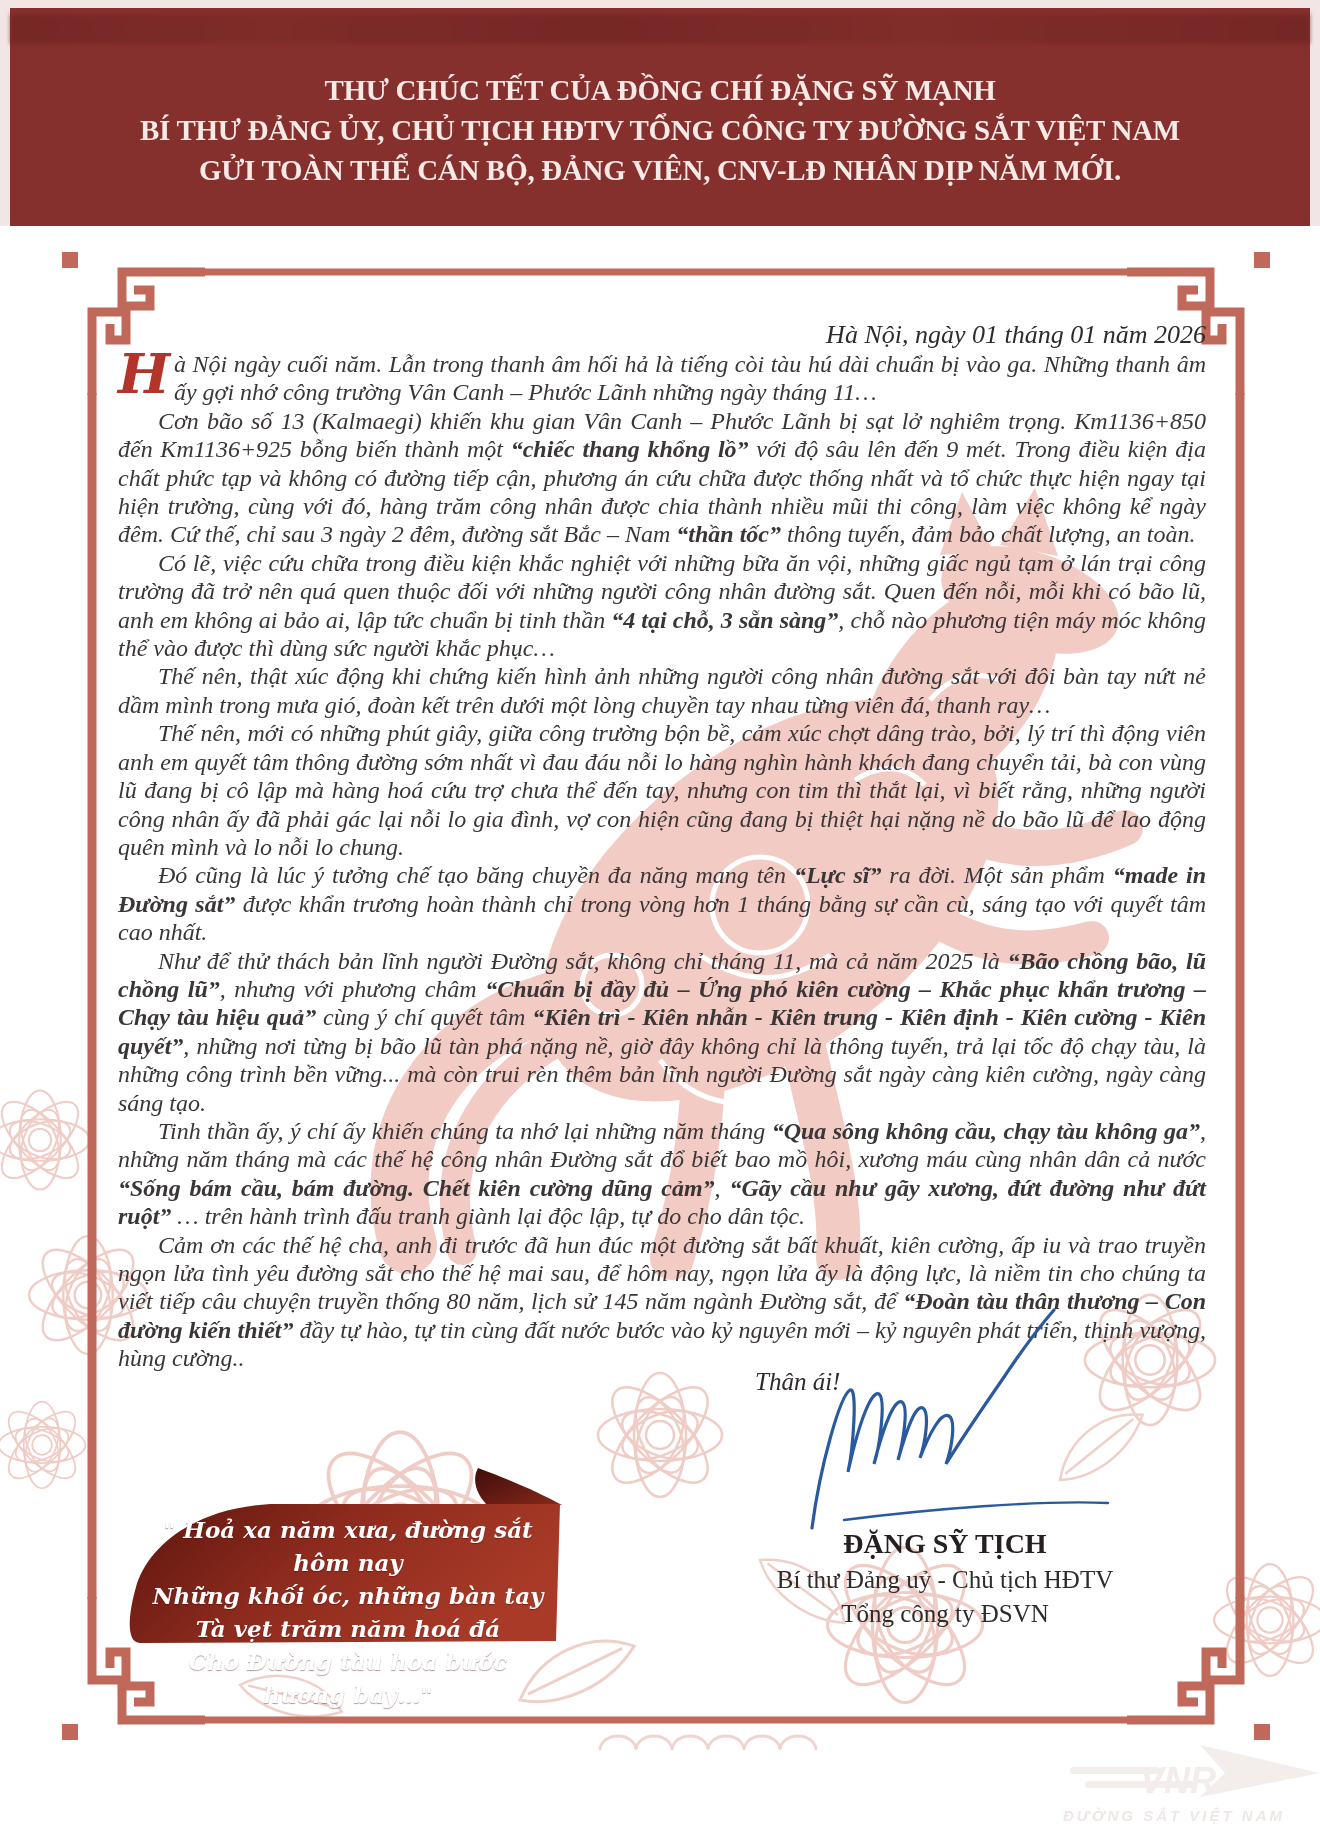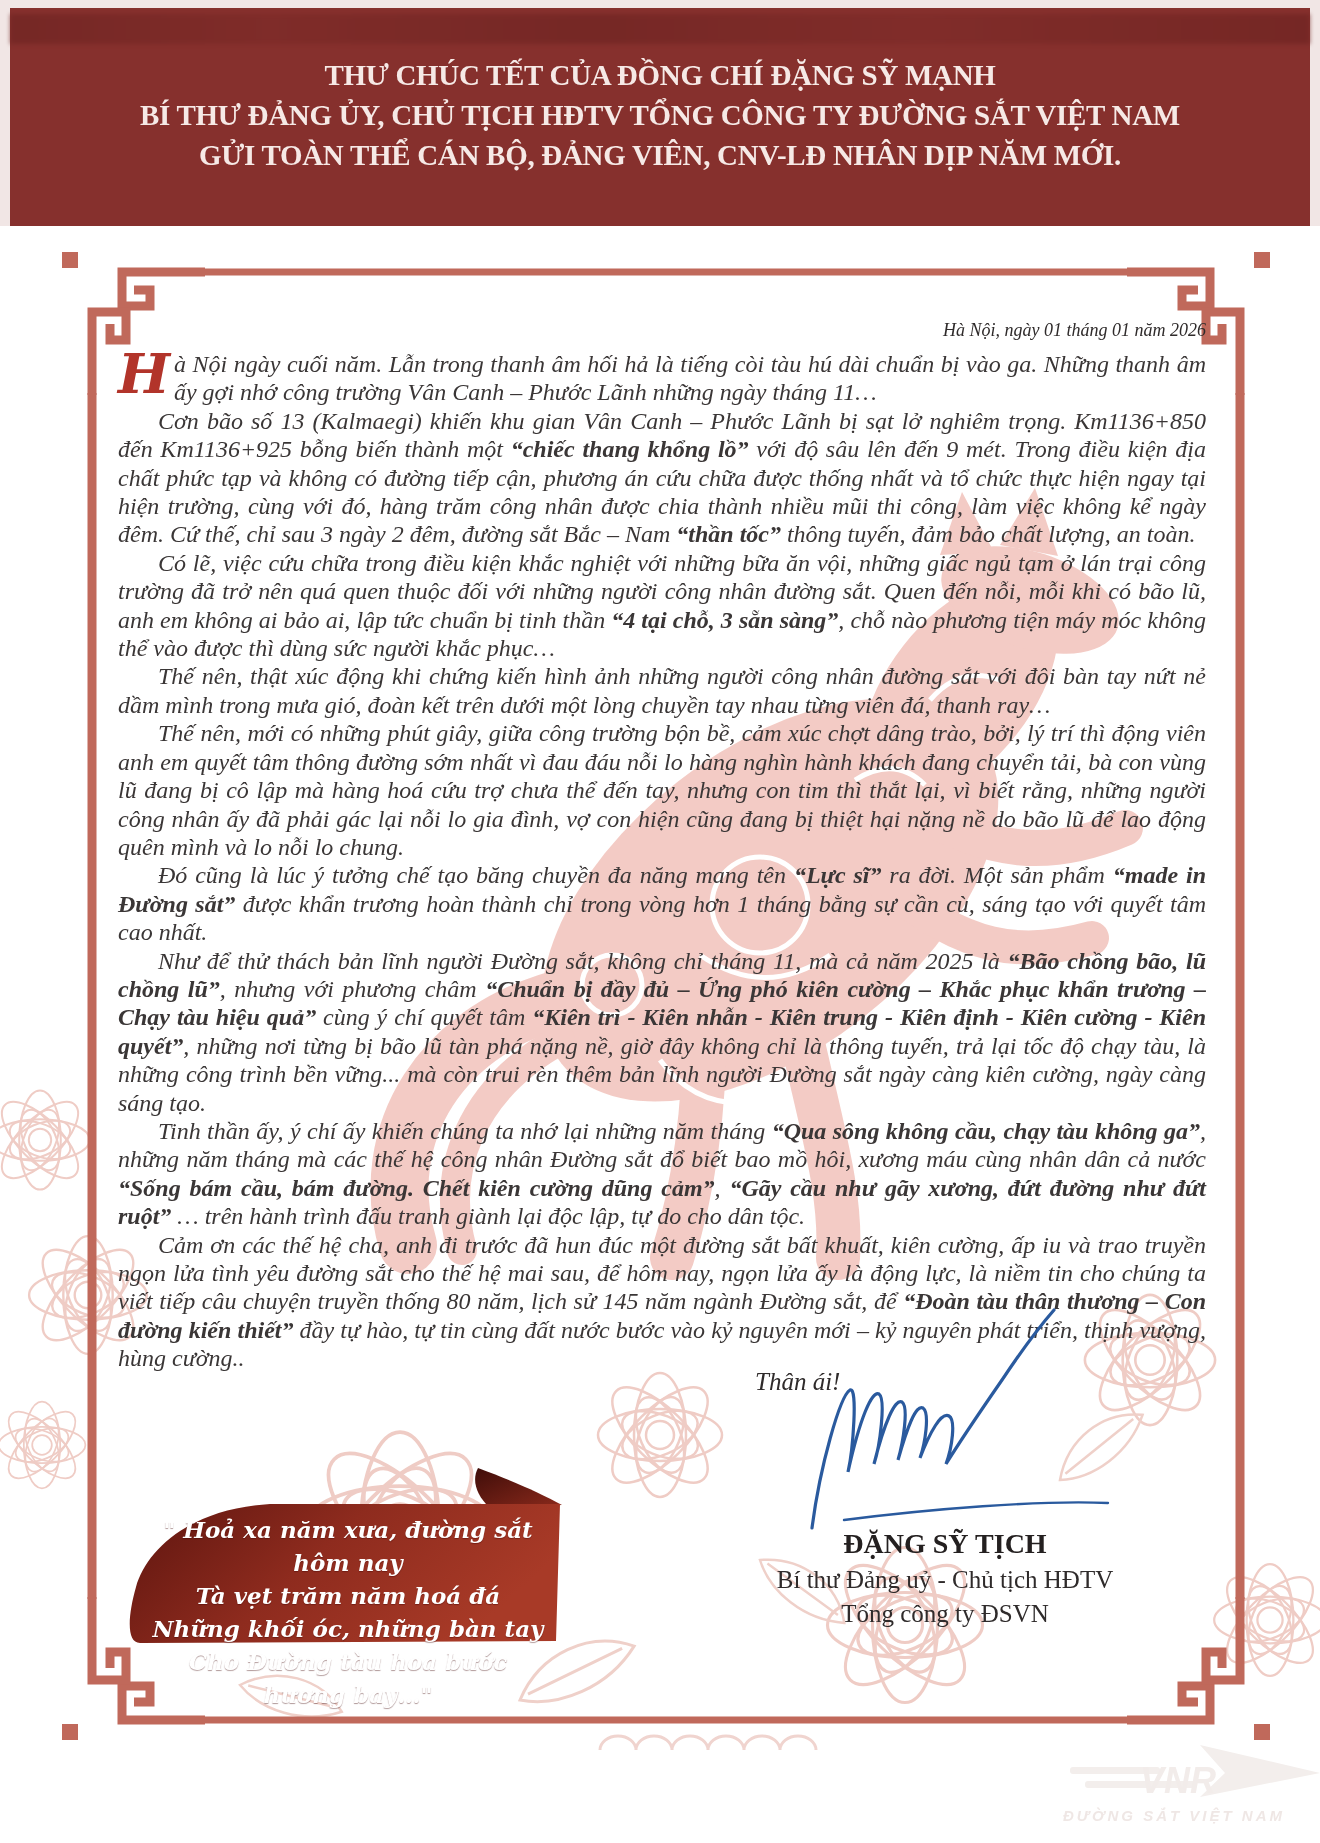--- a/index.html
+++ b/index.html
@@ -12,34 +12,34 @@
   .header-block{
     position:absolute;left:10px;right:10px;top:8px;height:218px;
     background:#86302d;z-index:6;
   }
   .header-topband{
     position:absolute;left:0;right:0;top:6px;height:30px;
     background:linear-gradient(90deg,#6e2422,#7c2a27 20%,#6e2422 45%,#7e2b28 70%,#6d2321);
     opacity:.65;filter:blur(2px);
   }
   .header-titles{
-    position:absolute;left:0;right:0;top:47px;text-align:center;
+    position:absolute;left:0;right:0;top:62px;text-align:center;
   }
   .title-line{
     color:#f6e9e6;font-weight:bold;font-size:29px;line-height:40px;
     letter-spacing:-0.3px;transform:scaleY(1.04);
   }
   
   .paper{position:absolute;left:0;right:0;top:226px;bottom:0;background:#ffffff;z-index:1;}
   .wm-svg{position:absolute;left:0;top:0;z-index:2;}
   .frame-svg{position:absolute;left:0;top:0;z-index:3;}
   
   .date-line{
     position:absolute;left:118px;width:1088px;top:320px;z-index:5;
-    text-align:right;font-style:italic;font-size:18px;color:#2f2b2b;padding-right:6px;
+    text-align:right;font-style:italic;font-size:26px;color:#2f2b2b;padding-right:6px;
   }
   .letter-body{
     position:absolute;left:118px;width:1088px;top:350px;z-index:5;
     font-style:italic;font-size:24px;line-height:28.4px;color:#3a3636;
     text-align:justify;
   }
   .letter-body p{margin:0;text-indent:40px;}
   .letter-body p.first{text-indent:0;}
   .letter-body b{font-weight:bold;font-style:italic;}
   .dropcap{
@@ -211,17 +211,17 @@
       <linearGradient id="fg" x1="0" y1="0" x2="1" y2="1">
         <stop offset="0" stop-color="#3f0d09"></stop>
         <stop offset="1" stop-color="#8c2a1c"></stop>
       </linearGradient>
     </defs>
     <path d="M360,13 C395,26 422,38 444,50 L372,53 C357,39 354,24 360,13 Z" fill="url(#fg)"></path>
     <path d="M152,49 L442,49 L438,186 L22,188 C8,188 10,160 18,132 C28,96 70,54 152,49 Z" fill="url(#rg)"></path>
   </svg>
   <div class="ribbon-text">
       <div class="line">" Hoả xa năm xưa, đường sắt hôm nay</div>
+      <div class="line">Những khối óc, những bàn tay</div>
       <div class="line">Tà vẹt trăm năm hoá đá</div>
-      <div class="line">Những khối óc, những bàn tay</div>
       <div class="line">Cho Đường tàu hoa bước hương bay…"</div>
     </div>
 </div>
 
 </body></html>

